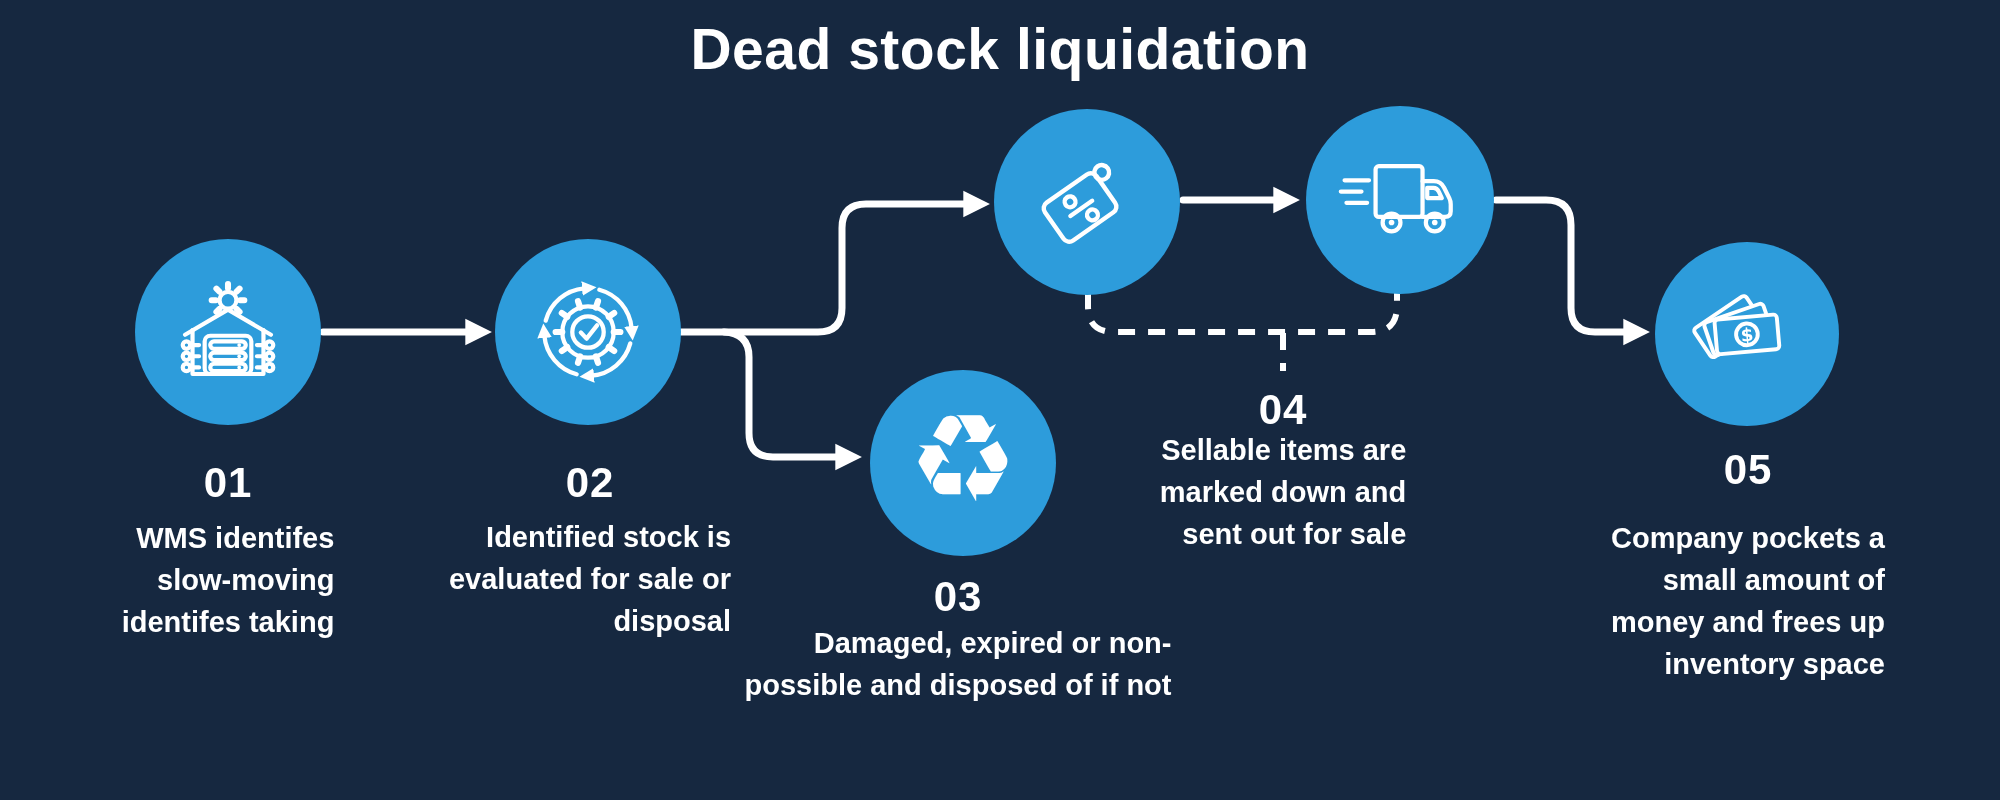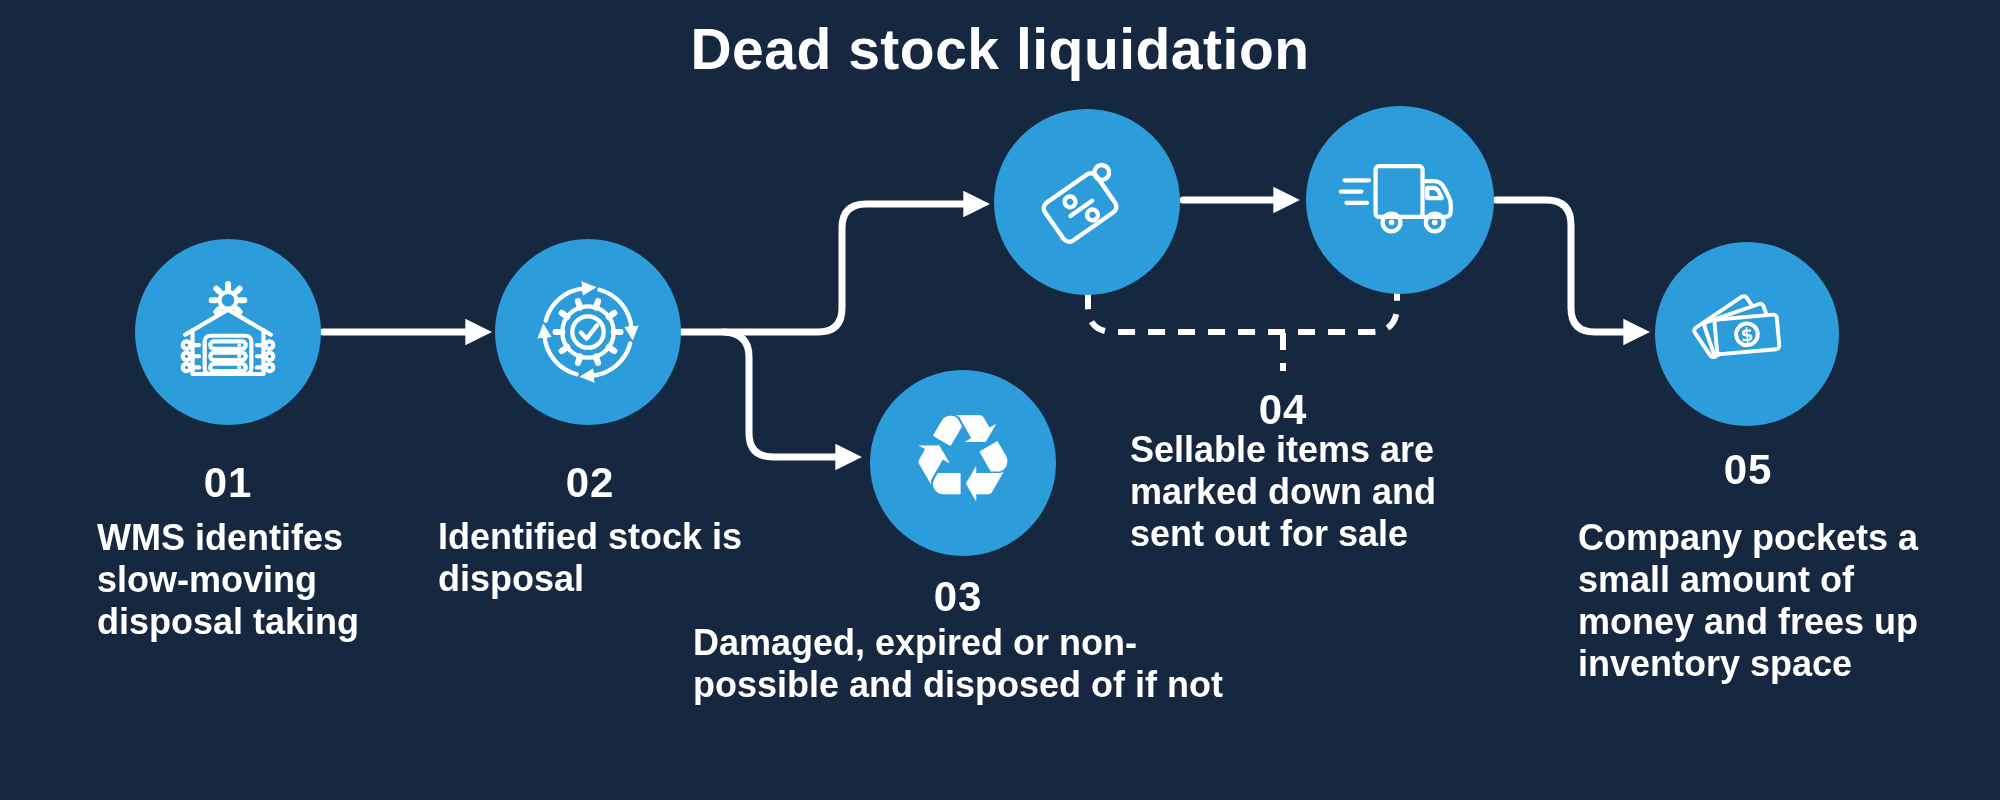--- a/index.html
+++ b/index.html
@@ -17,22 +17,22 @@
   .flow.dashed{stroke-width:6;stroke-dasharray:17 13;stroke-linecap:butt;}
   .node{
     position:absolute;border-radius:50%;background:var(--node-blue,#2D9CDB);
     display:flex;align-items:center;justify-content:center;
   }
   .step-number{
     position:absolute;transform:translateX(-50%);
     font-size:42px;font-weight:bold;line-height:48px;letter-spacing:1px;text-align:left;
   }
   .step-text{
-    position:absolute;transform:translateX(-50%);text-align:left;
-    font-size:36px;font-weight:bold;line-height:42px;white-space:nowrap;
+    position:absolute;transform:translateX(-50%);text-align:right;
+    font-size:29px;font-weight:bold;line-height:42px;white-space:nowrap;
   }
   .icon{display:block;overflow:visible;}
   .icon *{fill:none;stroke:var(--stroke-white,#fff);stroke-width:4.5;stroke-linecap:round;stroke-linejoin:round;}
   .icon .teeth{stroke-width:6.5;}
   .icon .dt{fill:var(--stroke-white,#fff);stroke:none;}
   .icon .bill{fill:var(--node-blue,#2D9CDB);}
   .icon text{fill:var(--stroke-white,#fff);stroke:none;font-family:"DejaVu Sans",sans-serif;font-weight:bold;}
   .recycle-glyph{
     font-family:"DejaVu Sans",sans-serif;font-size:122px;line-height:1;
     color:var(--stroke-white,#fff);transform:translateY(-4px);
@@ -147,25 +147,26 @@
 
   <div class="step-number" style="left:228px;top:459px">01</div>
   <div class="step-number" style="left:590px;top:459px">02</div>
   <div class="step-number" style="left:958px;top:573px">03</div>
   <div class="step-number" style="left:1283px;top:386px">04</div>
   <div class="step-number" style="left:1748px;top:446px">05</div>
 
   <div class="step-text" style="left:228px;top:517px">
     <div>WMS identifes</div>
     <div>slow-moving</div>
-    <div>disposal taking</div>
+    <div>identifes taking</div>
   </div>
 
   <div class="step-text" style="left:590px;top:516px">
     <div>Identified stock is</div>
+    <div>evaluated for sale or</div>
     <div>disposal</div>
   </div>
 
   <div class="step-text" style="left:958px;top:622px">
     <div>Damaged, expired or non-</div>
     <div>possible and disposed of if not</div>
   </div>
 
   <div class="step-text" style="left:1283px;top:429px">
     <div>Sellable items are</div>

